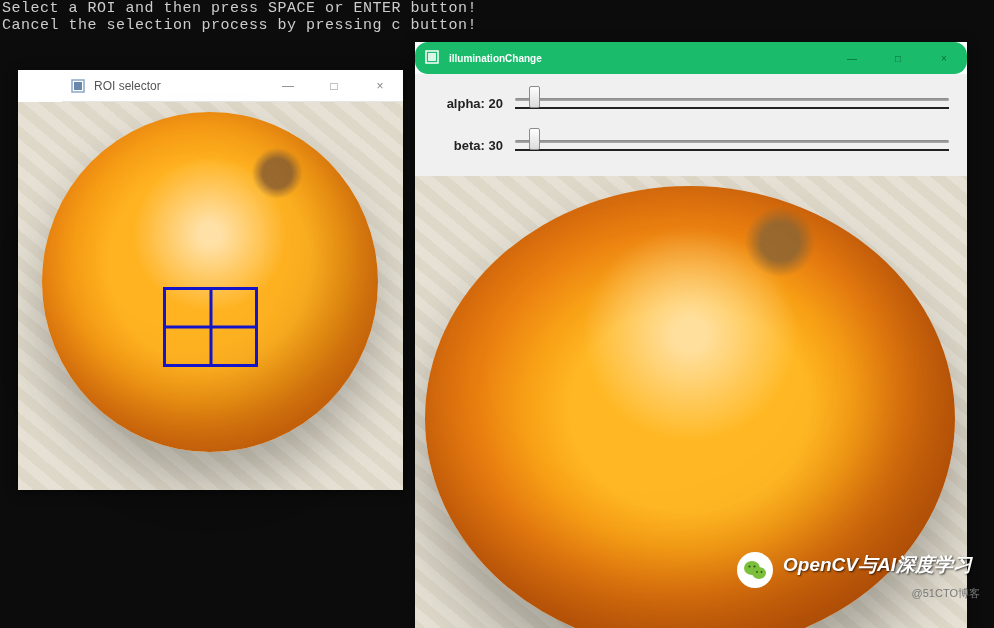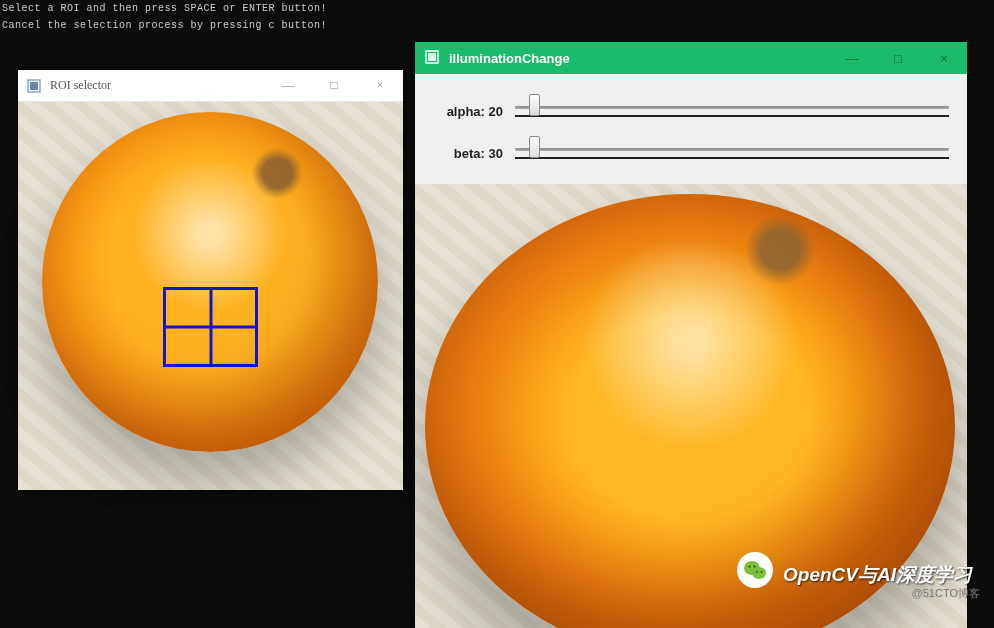--- a/index.html
+++ b/index.html
@@ -3,66 +3,66 @@
   <meta charset="utf-8">
   <style>
     * { margin: 0; padding: 0; box-sizing: border-box; }
     body {
       width: 994px; height: 628px;
       background: #0c0c0c;
       font-family: Consolas, "Courier New", monospace;
       position: relative; overflow: hidden;
     }
     .console-text {
-      color: #cccccc; font-size: 10px; line-height: 17px;
+      color: #cccccc; font-size: 15px; line-height: 17px;
       white-space: pre; position: absolute; top: 0; left: 2px;
       font-family: Consolas, "Courier New", monospace;
       letter-spacing: 0.5px;
     }
 
     
     .roi-window {
       position: absolute; left: 18px; top: 70px;
       width: 385px;
       background: #ffffff;
       box-shadow: 0 2px 10px rgba(0,0,0,.5);
     }
     .roi-titlebar {
       height: 32px; background: #ffffff;
       display: flex; align-items: center;
       border-bottom: 1px solid #e5e5e5;
-      font-family: Liberation Serif, serif;
-      font-size: 12px; color: #555;
+      font-family: Liberation Sans, sans-serif;
+      font-size: 12px; color: #555; margin-left: 44px;
     }
     .roi-icon {
       width: 16px; height: 16px; margin: 0 8px;
       display: flex; align-items: center; justify-content: center;
     }
     .roi-titlebar .title { flex: 1; }
     .roi-ctrl { width: 46px; height: 32px; display: flex; align-items: center; justify-content: center; color: #888; }
     .roi-body { height: 388px; background: #e8e4da; position: relative; }
 
     
     .illum-window {
       position: absolute; left: 415px; top: 42px;
       width: 552px;
       background: #ffffff;
       box-shadow: 0 2px 10px rgba(0,0,0,.5);
     }
     .illum-titlebar {
       height: 32px; background: #1abc6c;
       display: flex; align-items: center;
       font-family: "Segoe UI", Tahoma, sans-serif;
-      font-size: 13px; color: #ffffff;
+      font-size: 10px; color: #ffffff; border-radius: 13px;
     }
     .illum-icon { width: 16px; height: 16px; margin: 0 8px 0 10px; }
     .illum-titlebar .title { flex: 1; font-weight: 600; }
     .illum-ctrl { width: 46px; height: 32px; display: flex; align-items: center; justify-content: center; color: #0a6b3f; }
     .illum-controls {
-      background: #f0f0f0; padding: 16px 14px 10px;
+      background: #f0f0f0; padding: 8px 14px 10px;
       font-family: "Segoe UI", Tahoma, sans-serif;
       font-size: 13px; font-weight: 600; color: #222;
     }
     .tb-row { display: flex; align-items: center; height: 42px; }
     .tb-label { width: 82px; text-align: right; padding-right: 8px; }
     .tb-track {
       flex: 1; height: 30px; position: relative;
       display: flex; flex-direction: column; justify-content: center;
     }
     .tb-line-top { height: 3px; background: linear-gradient(#888,#aaa); border-radius: 2px; margin: 0 4px; }
@@ -116,21 +116,21 @@
       background:
         radial-gradient(circle at 50% 32%, rgba(255,255,255,.55) 0 4%, rgba(255,255,255,0) 26%),
         radial-gradient(circle at 67% 12%, #9a6b30 0 3.5%, rgba(0,0,0,0) 6.5%),
         radial-gradient(ellipse 56% 55% at 50% 48%, #ffb823 0 40%, #f8a016 55%, #ea7f10 72%, #cf650c 92%);
       box-shadow: inset -45px -55px 90px rgba(120,40,0,.38), 0 40px 60px rgba(0,0,0,.28);
     }
 
     
     .wechat-badge {
       position: absolute; right: 22px; bottom: 40px;
-      display: flex; align-items: flex-end; gap: 10px;
+      display: flex; align-items: flex-start; gap: 10px;
       color: #fff; font-family: "Microsoft YaHei","PingFang SC",sans-serif;
       font-weight: 700; font-size: 19px; font-style: italic;
       text-shadow: 1px 1px 2px rgba(0,0,0,.7);
     }
     .wechat-bubble {
       width: 36px; height: 36px; background: #ffffff; border-radius: 50%;
       display: flex; align-items: center; justify-content: center;
     }
     .small-watermark {
       position: absolute; right: 14px; bottom: 27px;

